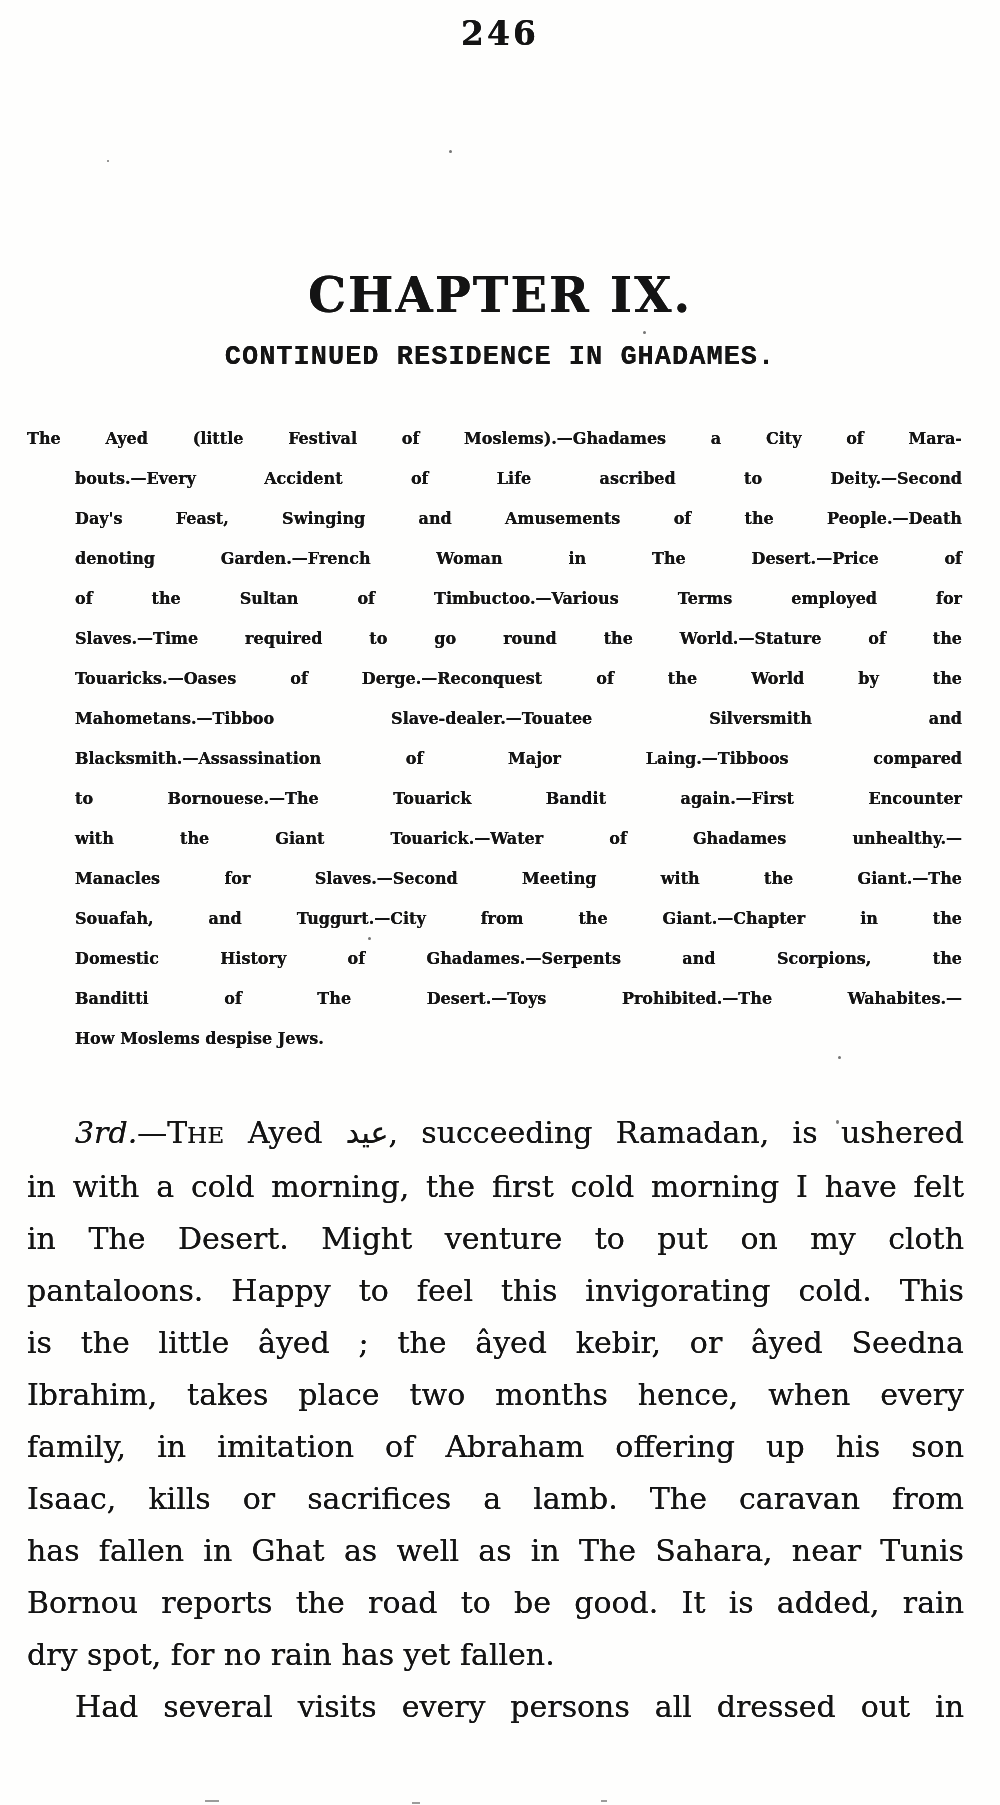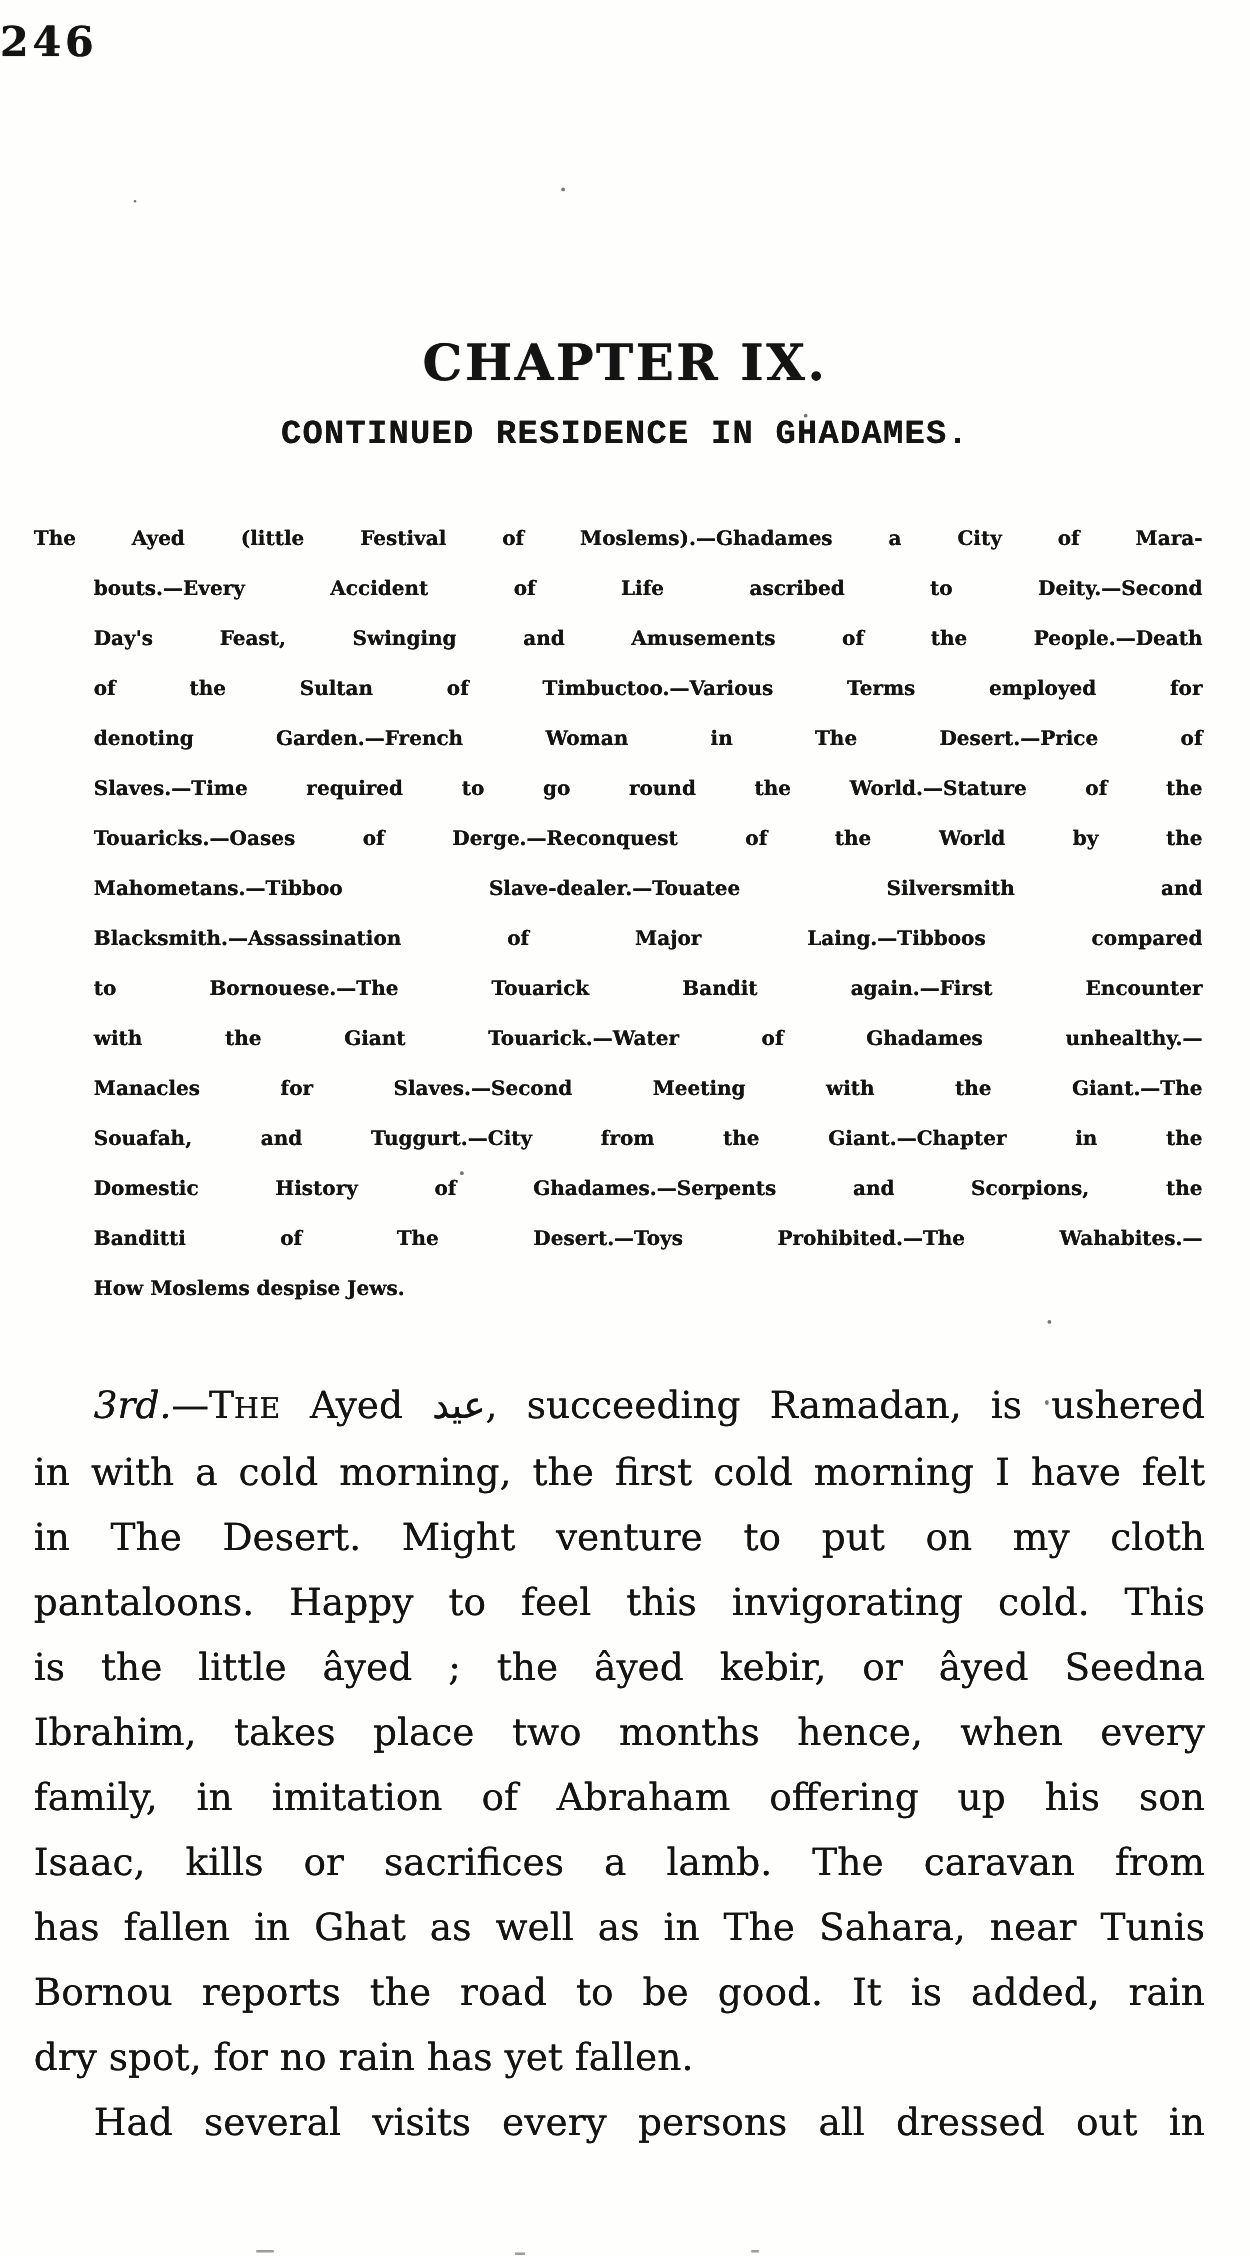--- a/index.html
+++ b/index.html
@@ -10,30 +10,30 @@
     width: 1000px;
     height: 1805px;
     margin: 0 auto;
     background: var(--paper, #fefefd);
     color: var(--ink, #141414);
     font-family: "DejaVu Serif", "Liberation Serif", serif;
     overflow: hidden;
   }
   .page-number {
     padding-top: 14px;
-    text-align: left;
+    text-align: center;
     font-size: 33px;
     font-weight: bold;
     letter-spacing: 3px;
     text-shadow: 0 0 0.6px currentColor;
   }
   .chapter-heading {
     margin-top: 216px;
     text-align: center;
-    font-size: 40px;
+    font-size: 48px;
     line-height: 1.1;
     font-weight: bold;
     letter-spacing: 2px;
     text-shadow: 0 0 0.6px currentColor;
   }
   .chapter-subheading {
     margin-top: 21px;
     text-align: center;
     font-size: 27px;
     line-height: 1.1;
@@ -87,22 +87,22 @@
 
   <h1 class="chapter-heading">CHAPTER IX.</h1>
 
   <h2 class="chapter-subheading">CONTINUED RESIDENCE IN GHADAMES.</h2>
 
   <section class="summary">
     <div class="sum-line sum-first">The Ayed (little Festival of Moslems).—Ghadames a City of Mara-</div>
     <div>
         <div class="sum-line">bouts.—Every Accident of Life ascribed to Deity.—Second</div>
         <div class="sum-line">Day's Feast, Swinging and Amusements of the People.—Death</div>
+        <div class="sum-line">denoting Garden.—French Woman in The Desert.—Price of</div>
         <div class="sum-line">of the Sultan of Timbuctoo.—Various Terms employed for</div>
-        <div class="sum-line">denoting Garden.—French Woman in The Desert.—Price of</div>
         <div class="sum-line">Slaves.—Time required to go round the World.—Stature of the</div>
         <div class="sum-line">Touaricks.—Oases of Derge.—Reconquest of the World by the</div>
         <div class="sum-line">Mahometans.—Tibboo Slave-dealer.—Touatee Silversmith and</div>
         <div class="sum-line">Blacksmith.—Assassination of Major Laing.—Tibboos compared</div>
         <div class="sum-line">to Bornouese.—The Touarick Bandit again.—First Encounter</div>
         <div class="sum-line">with the Giant Touarick.—Water of Ghadames unhealthy.—</div>
         <div class="sum-line">Manacles for Slaves.—Second Meeting with the Giant.—The</div>
         <div class="sum-line">Souafah, and Tuggurt.—City from the Giant.—Chapter in the</div>
         <div class="sum-line">Domestic History of Ghadames.—Serpents and Scorpions, the</div>
         <div class="sum-line">Banditti of The Desert.—Toys Prohibited.—The Wahabites.—</div>

